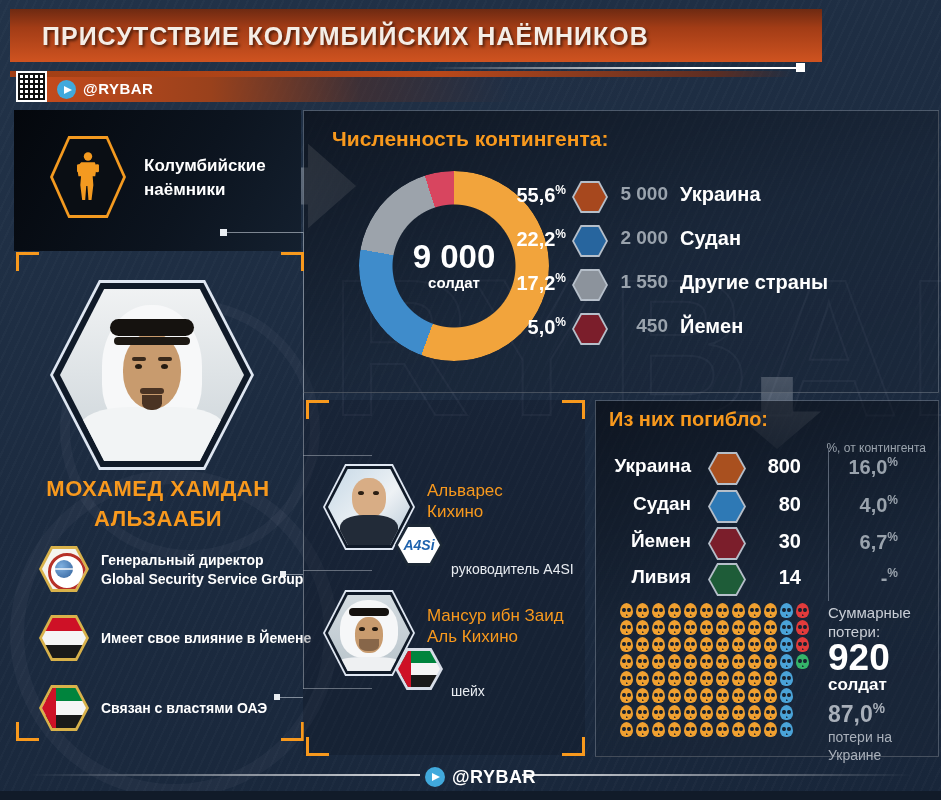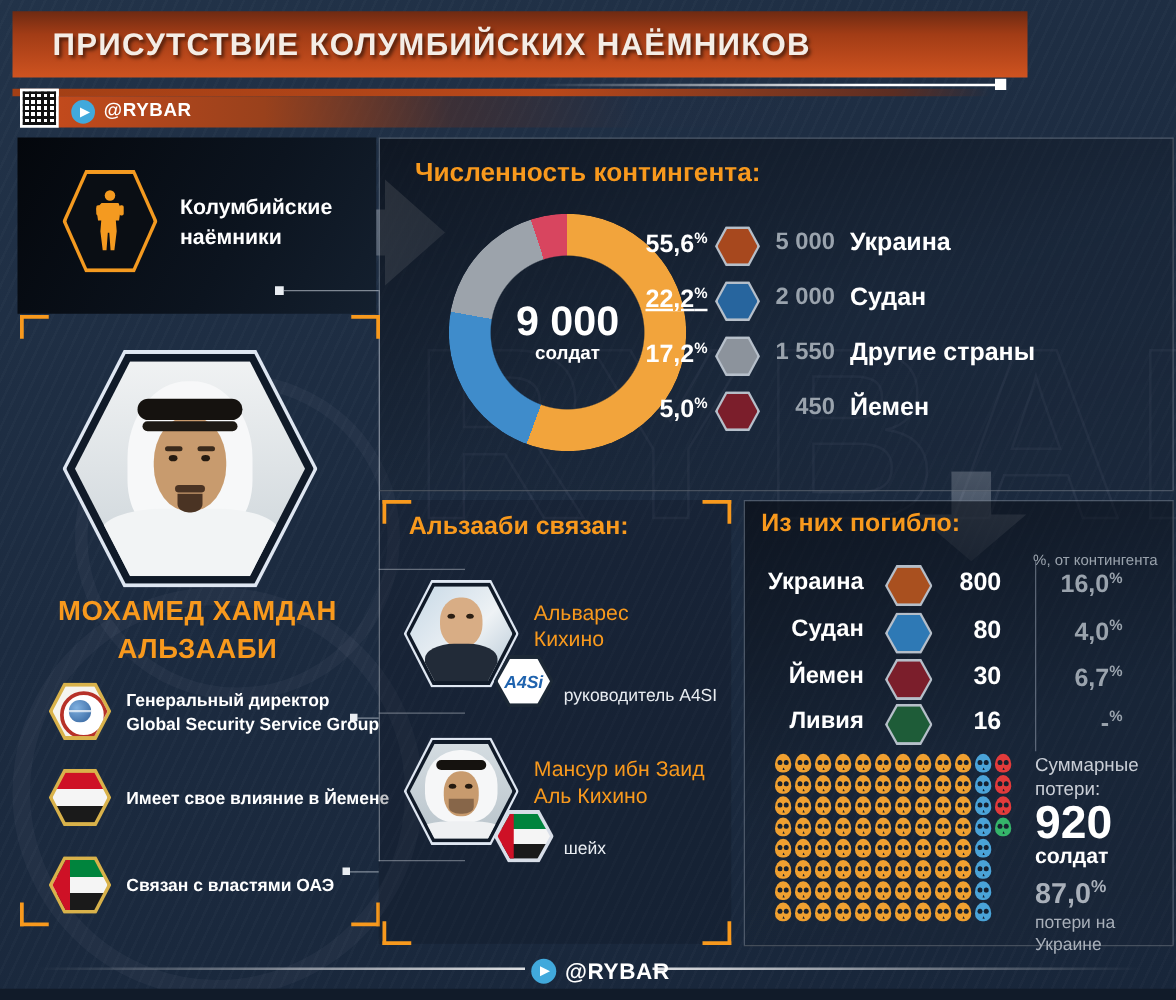--- a/index.html
+++ b/index.html
@@ -85,21 +85,21 @@
   .sum-unit{font-size:17px;font-weight:bold;}
   .share{font-size:23px;font-weight:bold;color:#a9b0ba;}
   .share-label{font-size:14px;color:#a9b0ba;line-height:1.3;width:95px;}
   
   .profile-name{left:14px;width:288px;text-align:center;font-size:22px;font-weight:bold;color:#f8991d;letter-spacing:0.5px;}
   .fact-text{font-size:14px;font-weight:bold;line-height:1.35;}
   .fact-hex-outer{width:50px;height:46px;background:#d9b24a;}
   .fact-hex-in{position:absolute;left:3px;top:3px;width:44px;height:40px;}
   
   .person-name{font-size:17px;font-weight:normal;color:#f8991d;line-height:1.25;}
-  .person-role{font-size:14px;color:#e8ecf1;}
+  .person-role{font-size:14px;color:#e8ecf1;margin-top:13px;}
   .photo-hex-outer{background:#dfe7f2;}
   .photo-hex-mid{position:absolute;background:#101a28;}
   .photo{position:absolute;overflow:hidden;}
   
   .f-line{top:774px;height:2px;}
   .bottom-strip{left:0;top:791px;width:941px;height:9px;background:#111b29;}
 </style>
 </head>
 <body>
 
@@ -162,21 +162,21 @@
 
     <div class="abs legend-row" style="left:0;top:72px;width:620px;">
       <span class="abs leg-pct" style="left:140px;width:122px;"><span>55,6</span><span class="sup">%</span></span>
       <div class="abs hexa hex-outline" style="left:268px;top:-2px;width:36px;height:32px;">
           <div class="abs hexa" style="left: 2px; top: 2px; width: 32px; height: 28px; background: rgb(167, 72, 30);"></div>
         </div>
       <span class="abs leg-count" style="left:306px;width:58px;">5 000</span>
       <span class="abs leg-label" style="left:376px;">Украина</span>
     </div>
     <div class="abs legend-row" style="left:0;top:116px;width:620px;">
-      <span class="abs leg-pct" style="left:140px;width:122px;text-decoration:underline;"><span>22,2</span><span class="sup">%</span></span>
+      <span class="abs leg-pct" style="left:140px;width:122px;"><span>22,2</span><span class="sup">%</span></span>
       <div class="abs hexa hex-outline" style="left:268px;top:-2px;width:36px;height:32px;">
           <div class="abs hexa" style="left: 2px; top: 2px; width: 32px; height: 28px; background: rgb(39, 101, 158);"></div>
         </div>
       <span class="abs leg-count" style="left:306px;width:58px;">2 000</span>
       <span class="abs leg-label" style="left:376px;">Судан</span>
     </div>
     <div class="abs legend-row" style="left:0;top:160px;width:620px;">
       <span class="abs leg-pct" style="left:140px;width:122px;"><span>17,2</span><span class="sup">%</span></span>
       <div class="abs hexa hex-outline" style="left:268px;top:-2px;width:36px;height:32px;">
           <div class="abs hexa" style="left: 2px; top: 2px; width: 32px; height: 28px; background: rgb(140, 147, 156);"></div>
@@ -246,21 +246,20 @@
   </div>
   <div class="abs fact-text" style="left:101px;top:699px;">
     <div>Связан с властями ОАЭ</div>
   </div>
 
   <div class="abs" style="left:303px;top:400px;width:282px;height:355px;background:rgba(10,16,26,0.25);">
     <div class="abs br tl" style="left:3px;top:0;"></div>
     <div class="abs br tr" style="left:259px;top:0;"></div>
     <div class="abs br bl" style="left:3px;top:337px;"></div>
     <div class="abs br brr" style="left:259px;top:337px;"></div>
-    <div class="abs panel-title" style="left:24px;top:10px;font-size:20px;">Альзааби связан:</div>
 
     <div class="abs hexa photo-hex-outer" style="left:20px;top:64px;width:92px;height:86px;">
       <div class="abs hexa photo-hex-mid" style="left:2px;top:2px;width:88px;height:82px;"></div>
       <div class="abs hexa photo" style="left:5px;top:5px;width:82px;height:76px;background:linear-gradient(135deg,#c6d8e6,#eef2f5 55%,#b4c6d5);">
         <div class="abs" style="left:24px;top:9px;width:34px;height:40px;background:#d8ad85;border-radius:46%;"></div>
         <div class="abs" style="left:30px;top:22px;width:6px;height:4px;background:#2b1f14;border-radius:50%;"></div>
         <div class="abs" style="left:45px;top:22px;width:6px;height:4px;background:#2b1f14;border-radius:50%;"></div>
         <div class="abs" style="left:12px;top:46px;width:58px;height:30px;background:#222b38;border-radius:40% 40% 0 0;"></div>
       </div>
     </div>
@@ -325,21 +324,21 @@
           <div class="abs hexa" style="left: 2px; top: 2px; width: 34px; height: 29px; background: rgb(123, 30, 43);"></div>
         </div>
       <span class="abs loss-count" style="left:152px;top:2px;width:53px;">30</span>
       <span class="abs loss-pct" style="left:240px;top:2px;width:62px;"><span>6,7</span><span class="sup">%</span></span>
     </div>
     <div class="abs" style="left:0;top:163px;width:340px;height:32px;">
       <span class="abs loss-label" style="left:0;top:2px;width:95px;">Ливия</span>
       <div class="abs hexa hex-outline" style="left:112px;top:-1px;width:38px;height:33px;">
           <div class="abs hexa" style="left: 2px; top: 2px; width: 34px; height: 29px; background: rgb(30, 92, 56);"></div>
         </div>
-      <span class="abs loss-count" style="left:152px;top:2px;width:53px;">16</span>
+      <span class="abs loss-count" style="left:152px;top:2px;width:53px;">14</span>
       <span class="abs loss-pct" style="left:240px;top:2px;width:62px;"><span>-</span><span class="sup">%</span></span>
     </div>
 
     <div class="abs" style="left:232px;top:48px;width:1px;height:152px;background:rgba(160,170,185,0.5);"></div>
 
     <div class="abs" style="left:24px;top:202px;">
         <div class="skull-row">
           <span class="skull" style="background: rgb(240, 160, 48);"></span>
           <span class="skull" style="background: rgb(240, 160, 48);"></span>
           <span class="skull" style="background: rgb(240, 160, 48);"></span>

